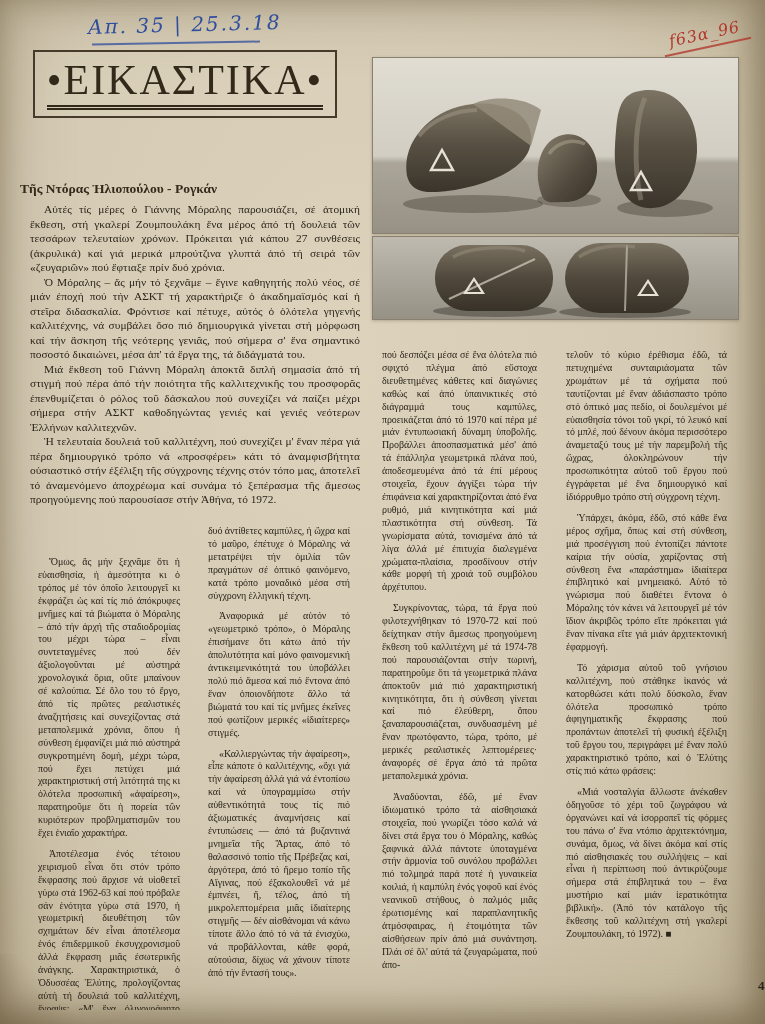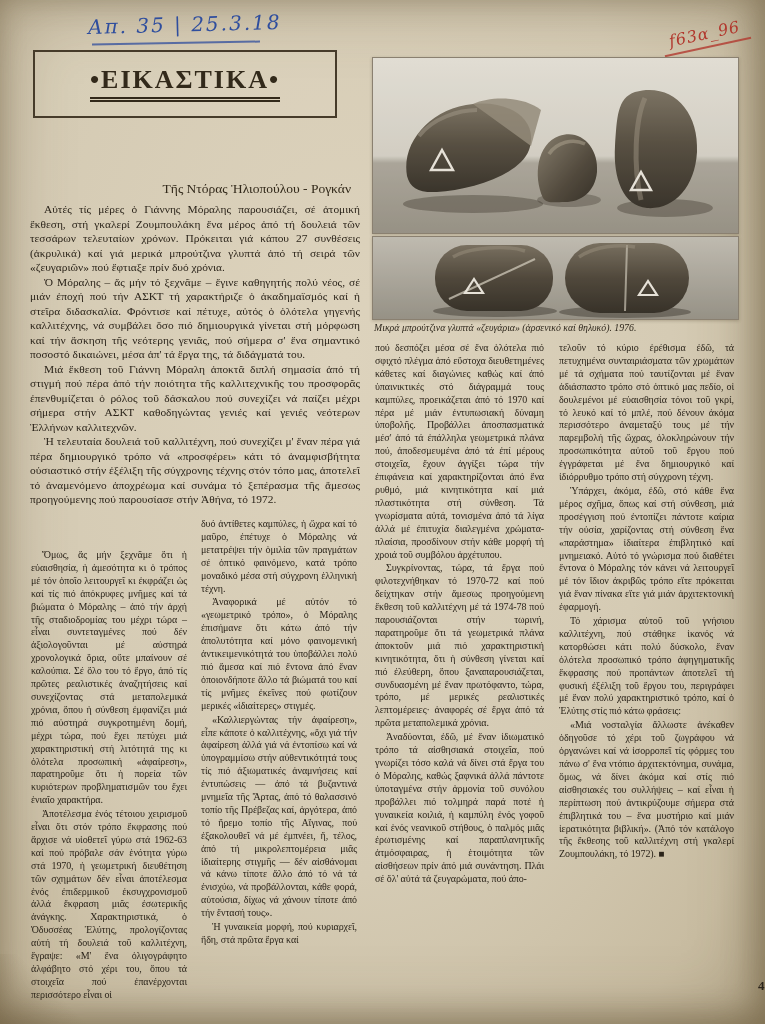--- a/index.html
+++ b/index.html
@@ -39,45 +39,45 @@
     background:#b2382e;opacity:.8;transform:rotate(-12deg);
   }
   
   .masthead{
     position:absolute;left:33px;top:50px;width:300px;height:64px;
     border:2px solid #463b2a;
     display:flex;align-items:center;justify-content:center;
     background:rgba(255,250,235,.06);
   }
   .masthead span{
-    font-size:26px;font-weight:bold;letter-spacing:2px;line-height:1;
+    font-size:42px;font-weight:normal;letter-spacing:2px;line-height:1;
     color:#32291a;
     border-bottom:5px double #32291a;padding-bottom:4px;
   }
   
   .title-block{position:absolute;left:33px;top:120px;width:306px;text-align:center;color:#32291a;}
   .title-block .t1{font-size:23px;font-weight:bold;margin:0;}
   .title-block .t2{font-size:18px;font-weight:bold;margin:2px 0 0 0;letter-spacing:.5px;}
   .byline{
-    position:absolute;left:45px;top:181px;width:306px;text-align:right;
-    font-size:13.5px;font-weight:normal;color:#32291a;
+    position:absolute;left:20px;top:181px;width:306px;text-align:left;
+    font-size:13.5px;font-weight:bold;color:#32291a;
   }
   
   .intro{
     position:absolute;left:30px;top:202px;width:330px;height:312px;
     overflow:hidden;text-align:justify;
     font-size:11.4px;line-height:14.5px;color:#2b241a;
   }
   .intro p{margin:0;text-indent:14px;}
   
   .col{
     position:absolute;overflow:hidden;text-align:justify;
     font-size:10px;line-height:12.9px;color:#2b241a;letter-spacing:-.1px;
   }
-  .col p{margin:1px;text-indent:11px;}
+  .col p{margin:8px;text-indent:11px;}
   .col p.cont{text-indent:0;}
   .colA{left:30px;top:548px;width:158px;height:462px;}
   .colB{left:200px;top:517px;width:158px;height:462px;}
   .colC{left:374px;top:341px;width:171px;height:638px;}
   .colD{left:558px;top:341px;width:177px;height:638px;}
   
   .photo{
     position:absolute;left:372px;width:365px;
     border:1px solid #8a8070;
     box-shadow:0 1px 3px rgba(60,48,25,.25);
@@ -190,21 +190,20 @@
       <path d="M80,20 C96,10 134,8 152,14" stroke="#8d8372" stroke-width="3.5" fill="none" opacity="0.55"></path>
       <polygon points="92,56 110,56 101,42" fill="none" stroke="#e9e6df" stroke-width="2.2"></polygon>
 
       <rect x="192" y="6" width="124" height="70" rx="35" fill="url(#br3)"></rect>
       <path d="M254,8 L252,74" stroke="#c6c1b4" stroke-width="2" opacity="0.7"></path>
       <path d="M206,20 C222,9 246,7 262,10" stroke="#8d8372" stroke-width="3.5" fill="none" opacity="0.55"></path>
       <polygon points="266,58 284,58 275,44" fill="none" stroke="#e9e6df" stroke-width="2.2"></polygon>
     </svg>
   </div>
 
-  <div class="caption">Μικρά μπρούτζινα γλυπτά «ζευγάρια» (ἀρσενικό καί θηλυκό). 1976.</div>
 
   <div class="col colA">
     <p>Ὅμως, ἄς μήν ξεχνᾶμε ὅτι ἡ εὐαισθησία, ἡ ἀμεσότητα κι ὁ τρόπος μέ τόν ὁποῖο λειτουργεῖ κι ἐκφράζει ὡς καί τίς πιό ἀπόκρυφες μνῆμες καί τά βιώματα ὁ Μόραλης – ἀπό τήν ἀρχή τῆς σταδιοδρομίας του μέχρι τώρα – εἶναι συντεταγμένες πού δέν ἀξιολογοῦνται μέ αὐστηρά χρονολογικά ὅρια, οὔτε μπαίνουν σέ καλούπια. Σέ ὅλο του τό ἔργο, ἀπό τίς πρῶτες ρεαλιστικές ἀναζητήσεις καί συνεχίζοντας στά μεταπολεμικά χρόνια, ὅπου ἡ σύνθεση ἐμφανίζει μιά πιό αὐστηρά συγκροτημένη δομή, μέχρι τώρα, πού ἔχει πετύχει μιά χαρακτηριστική στή λιτότητά της κι ὁλότελα προσωπική «ἀφαίρεση», παρατηροῦμε ὅτι ἡ πορεία τῶν κυριότερων προβληματισμῶν του ἔχει ἑνιαῖο χαρακτήρα.</p>
     <p>Ἀποτέλεσμα ἑνός τέτοιου χειρισμοῦ εἶναι ὅτι στόν τρόπο ἔκφρασης πού ἄρχισε νά υἱοθετεῖ γύρω στά 1962-63 καί πού πρόβαλε σάν ἑνότητα γύρω στά 1970, ἡ γεωμετρική διευθέτηση τῶν σχημάτων δέν εἶναι ἀποτέλεσμα ἑνός ἐπιδερμικοῦ ἐκσυγχρονισμοῦ ἀλλά ἔκφραση μιᾶς ἐσωτερικῆς ἀνάγκης. Χαρακτηριστικά, ὁ Ὀδυσσέας Ἐλύτης, προλογίζοντας αὐτή τή δουλειά τοῦ καλλιτέχνη, ἔγραψε: «Μ' ἕνα ὀλιγογράφητο ἀλφάβητο στό χέρι του, ὅπου τά στοιχεῖα πού ἐπανέρχονται περισσότερο εἶναι οἱ</p>
   </div>
 
   <div class="col colB">
     <p class="cont">δυό ἀντίθετες καμπύλες, ἡ ὤχρα καί τό μαῦρο, ἐπέτυχε ὁ Μόραλης νά μετατρέψει τήν ὁμιλία τῶν πραγμάτων σέ ὀπτικό φαινόμενο, κατά τρόπο μοναδικό μέσα στή σύγχρονη ἑλληνική τέχνη.</p>
     <p>Ἀναφορικά μέ αὐτόν τό «γεωμετρικό τρόπο», ὁ Μόραλης ἐπισήμανε ὅτι κάτω ἀπό τήν ἀπολυτότητα καί μόνο φαινομενική ἀντικειμενικότητά του ὑποβάλλει πολύ πιό ἄμεσα καί πιό ἔντονα ἀπό ἕναν ὁποιονδήποτε ἄλλο τά βιώματά του καί τίς μνῆμες ἐκεῖνες πού φωτίζουν μερικές «ἰδιαίτερες» στιγμές.</p>
     <p>«Καλλιεργώντας τήν ἀφαίρεση», εἶπε κάποτε ὁ καλλιτέχνης, «ὄχι γιά τήν ἀφαίρεση ἀλλά γιά νά ἐντοπίσω καί νά ὑπογραμμίσω στήν αὐθεντικότητά τους τίς πιό ἀξιωματικές ἀναμνήσεις καί ἐντυπώσεις — ἀπό τά βυζαντινά μνημεῖα τῆς Ἄρτας, ἀπό τό θαλασσινό τοπίο τῆς Πρέβεζας καί, ἀργότερα, ἀπό τό ἤρεμο τοπίο τῆς Αἴγινας, πού ἐξακολουθεῖ νά μέ ἐμπνέει, ἤ, τέλος, ἀπό τή μικρολεπτομέρεια μιᾶς ἰδιαίτερης στιγμῆς — δέν αἰσθάνομαι νά κάνω τίποτε ἄλλο ἀπό τό νά τά ἐνισχύω, νά προβάλλονται, κάθε φορά, αὐτούσια, δίχως νά χάνουν τίποτε ἀπό τήν ἔντασή τους».</p>

